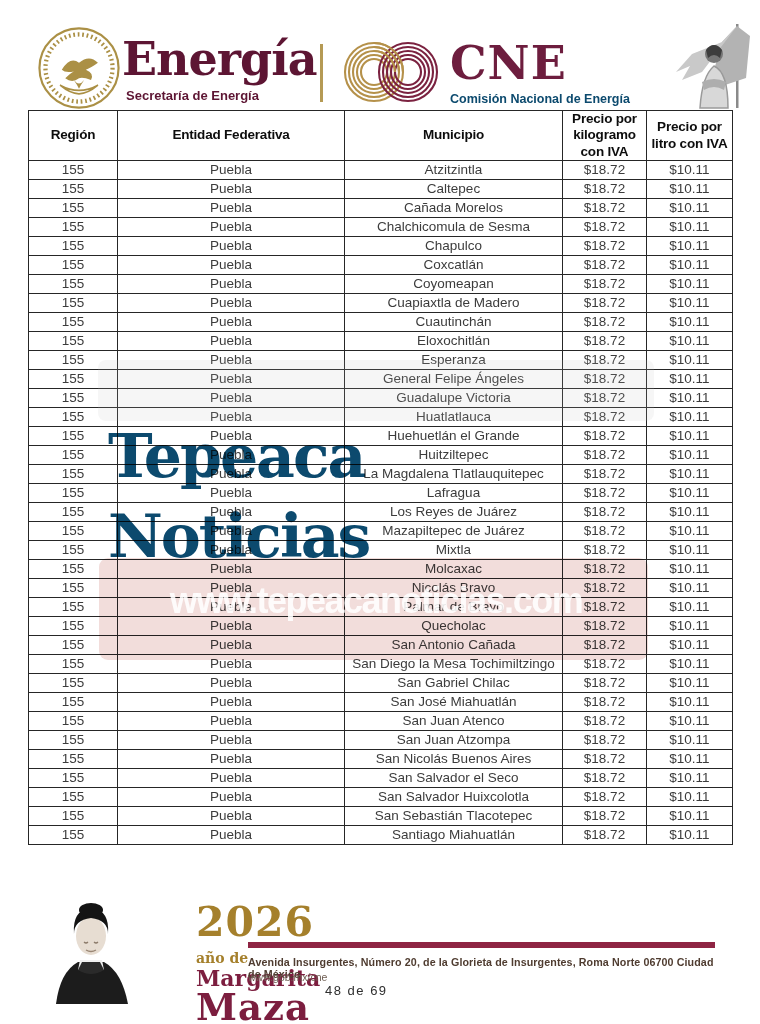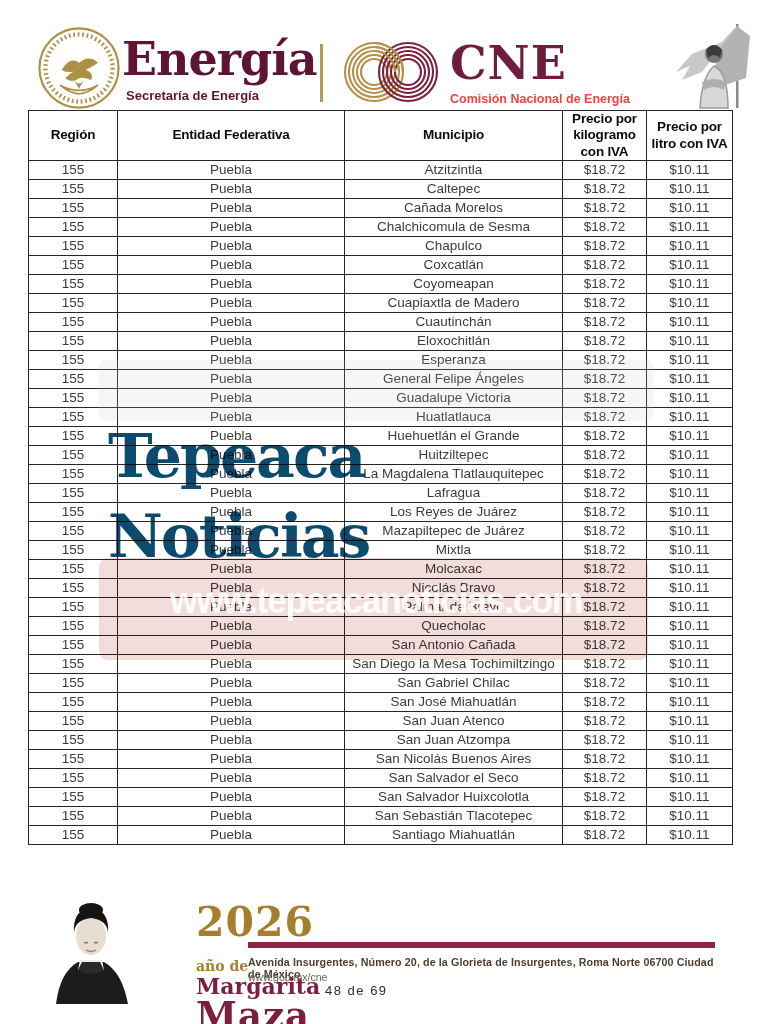--- a/index.html
+++ b/index.html
@@ -16,21 +16,21 @@
   .energia-sub{
     position:absolute;left:126px;top:88px;font-size:13px;font-weight:bold;color:#5d1533;
   }
   .gold-divider{position:absolute;left:320px;top:44px;width:3px;height:58px;background:#b59a54;}
   .cne-rings{position:absolute;left:340px;top:34px;width:104px;height:76px;}
   .cne-title{
     position:absolute;left:450px;top:36px;font-family:"DejaVu Serif",serif;
     font-size:46px;font-weight:bold;color:#6d1d3e;letter-spacing:1px;
   }
   .cne-sub{
-    position:absolute;left:450px;top:92px;font-size:12.5px;font-weight:bold;color:#ef4444;
+    position:absolute;left:450px;top:92px;font-size:12.5px;font-weight:bold;color:#0c4a6e;
   }
   .woman-flag{position:absolute;left:662px;top:20px;width:96px;height:92px;}
 
   
   table.price{
     position:absolute;left:28px;top:110px;width:704px;border-collapse:collapse;
     table-layout:fixed;background:#fff;
   }
   table.price th, table.price td{
     border:1.6px solid #262626;text-align:center;vertical-align:middle;
@@ -67,21 +67,21 @@
     letter-spacing:-1.5px;pointer-events:none;font-family:"Liberation Sans",sans-serif;
   }
 
   
   .portrait{position:absolute;left:50px;top:898px;width:82px;height:106px;}
   .year-block{
     position:absolute;left:196px;top:902px;width:128px;
     font-family:"DejaVu Serif",serif;line-height:1;
   }
   .year-2026{font-size:41px;font-weight:bold;color:#a5802c;letter-spacing:1px;}
-  .year-sub{font-size:14px;font-weight:bold;color:#a5802c;margin-top:16px;}
+  .year-sub{font-size:14px;font-weight:bold;color:#a5802c;margin-top:8px;}
   .year-marg{font-size:22px;font-weight:bold;color:#7c1e3f;margin-top:2px;}
   .year-maza{font-size:37px;font-weight:bold;color:#7c1e3f;margin-top:0px;letter-spacing:1px;}
   .footer-bar{position:absolute;left:248px;top:942px;width:467px;height:6px;background:#8e2443;}
   .footer-address{
     position:absolute;left:248px;top:956px;width:475px;font-size:10.7px;
     font-weight:bold;color:#4f3c30;letter-spacing:0.1px;
   }
   .footer-site{position:absolute;left:248px;top:971px;font-size:10.5px;color:#6e5d52;}
   .footer-page{
     position:absolute;left:325px;top:983px;width:115px;

